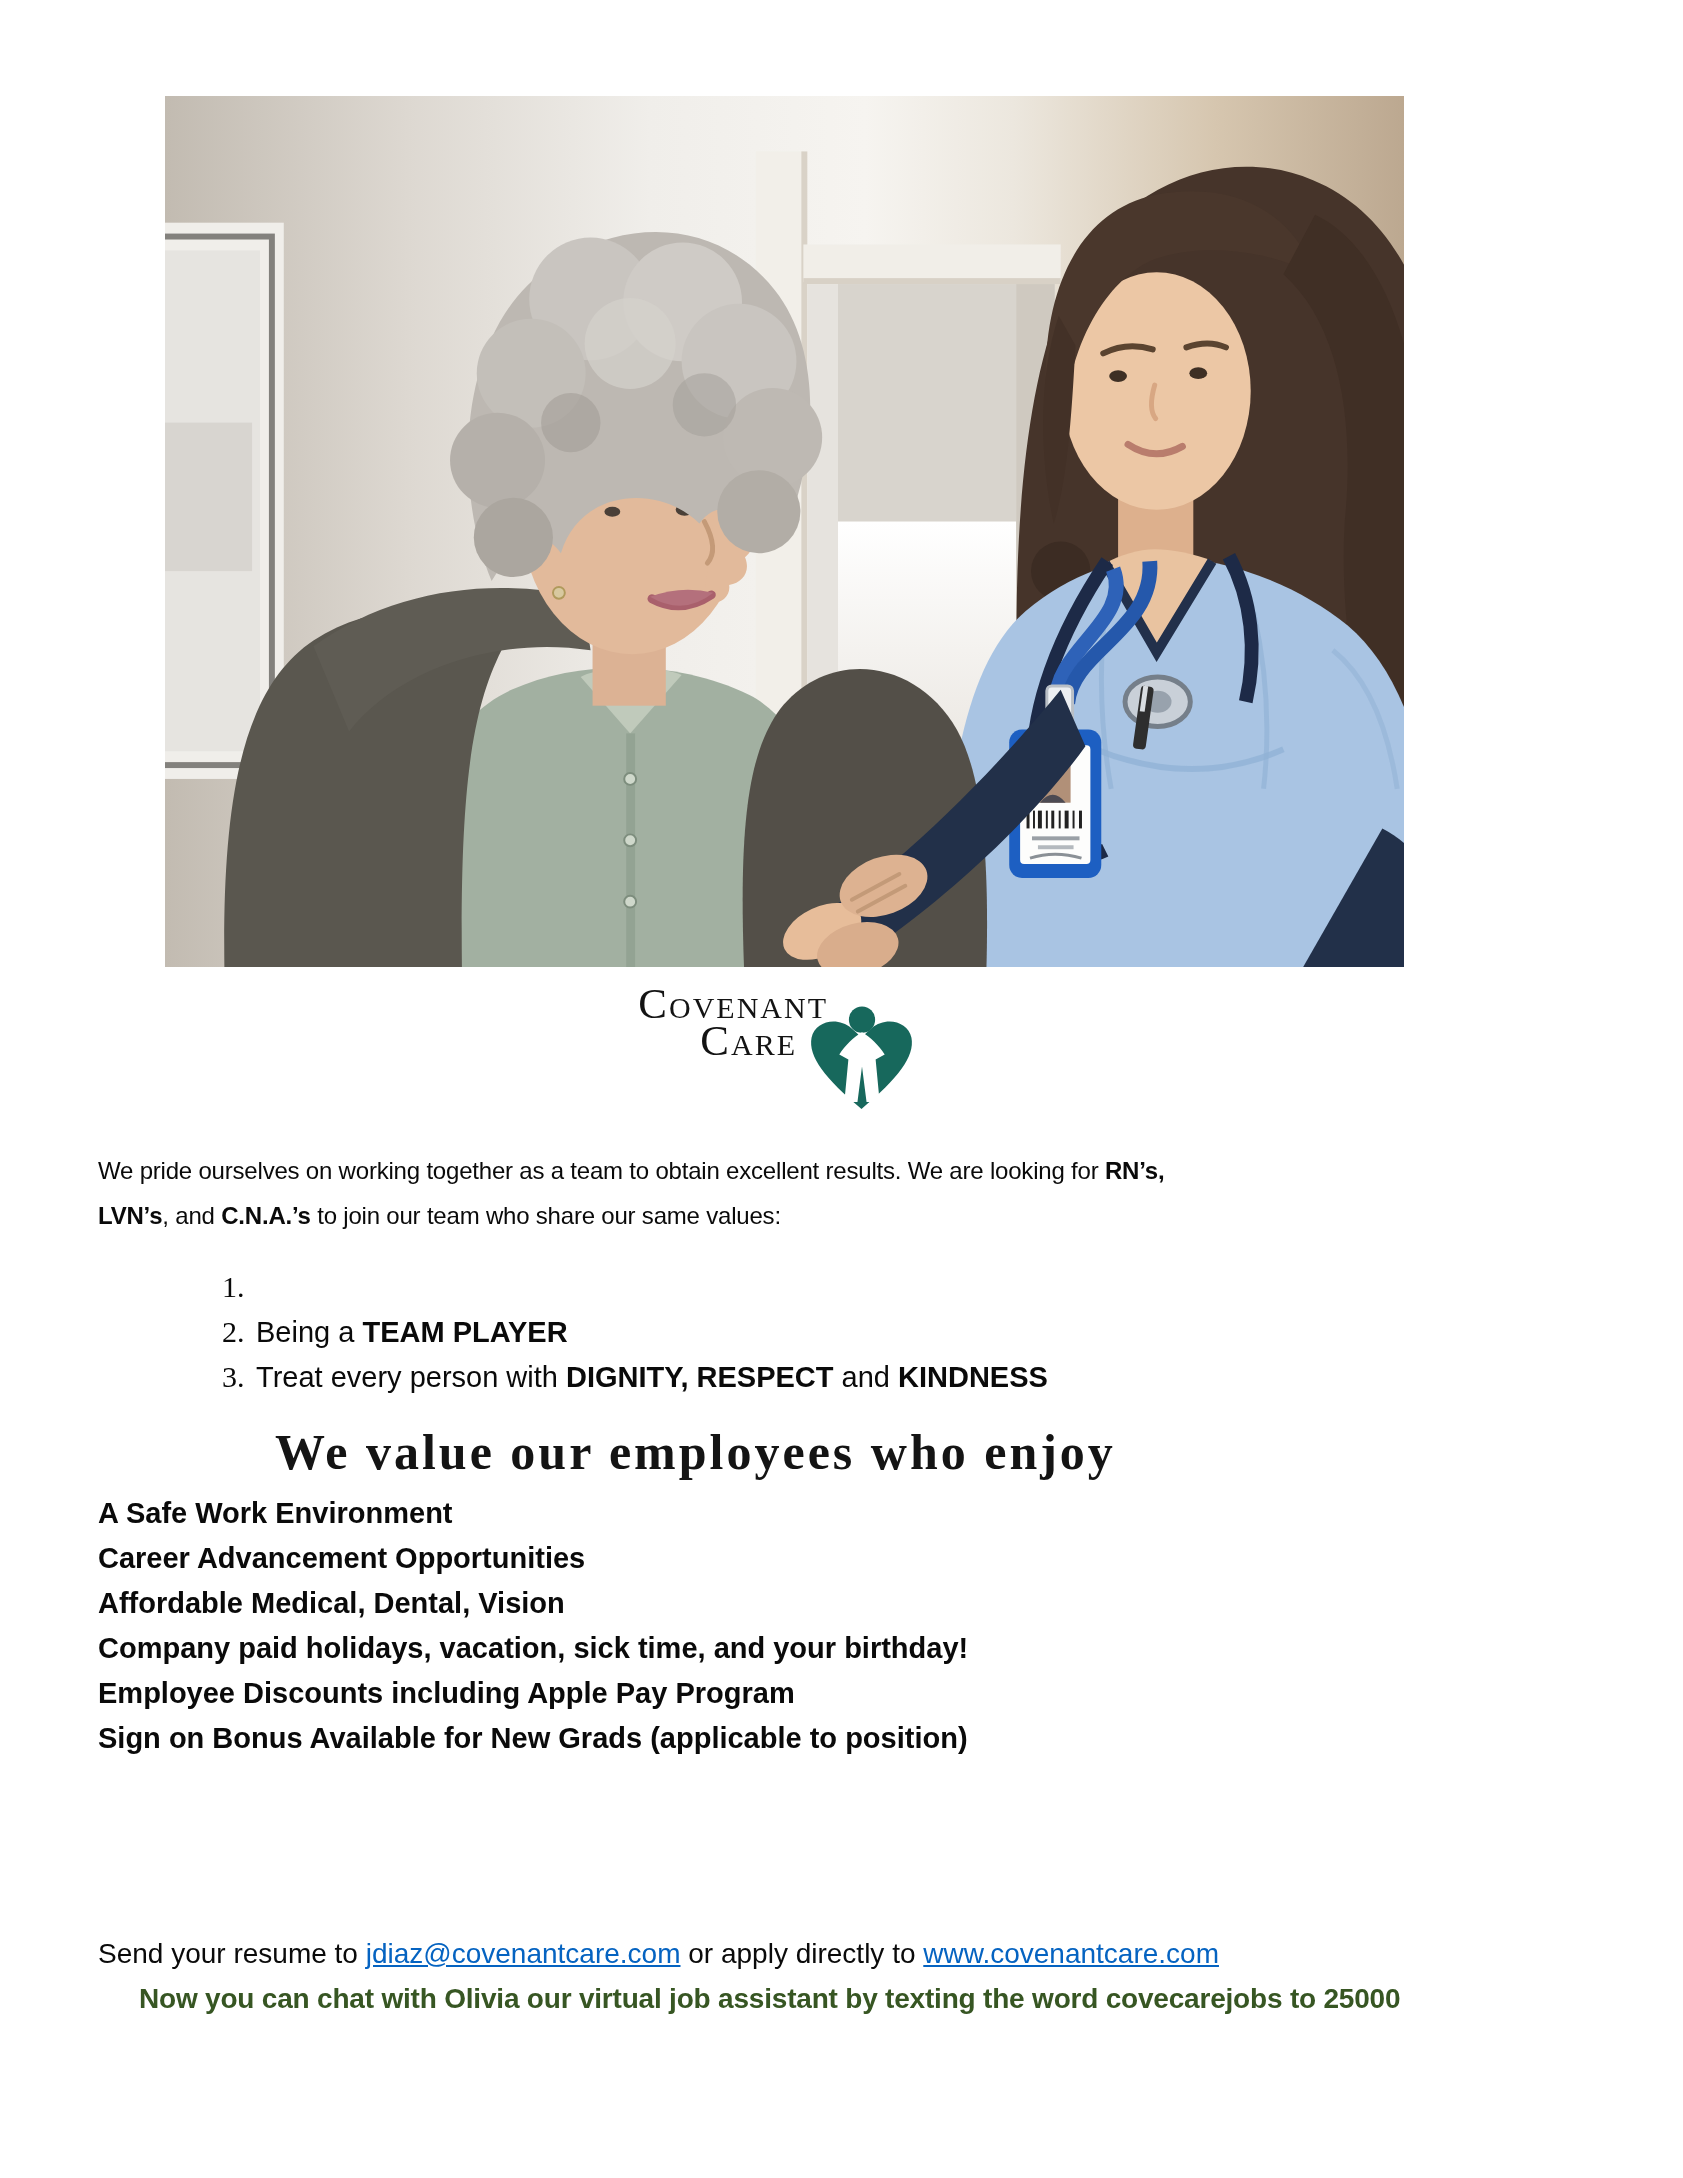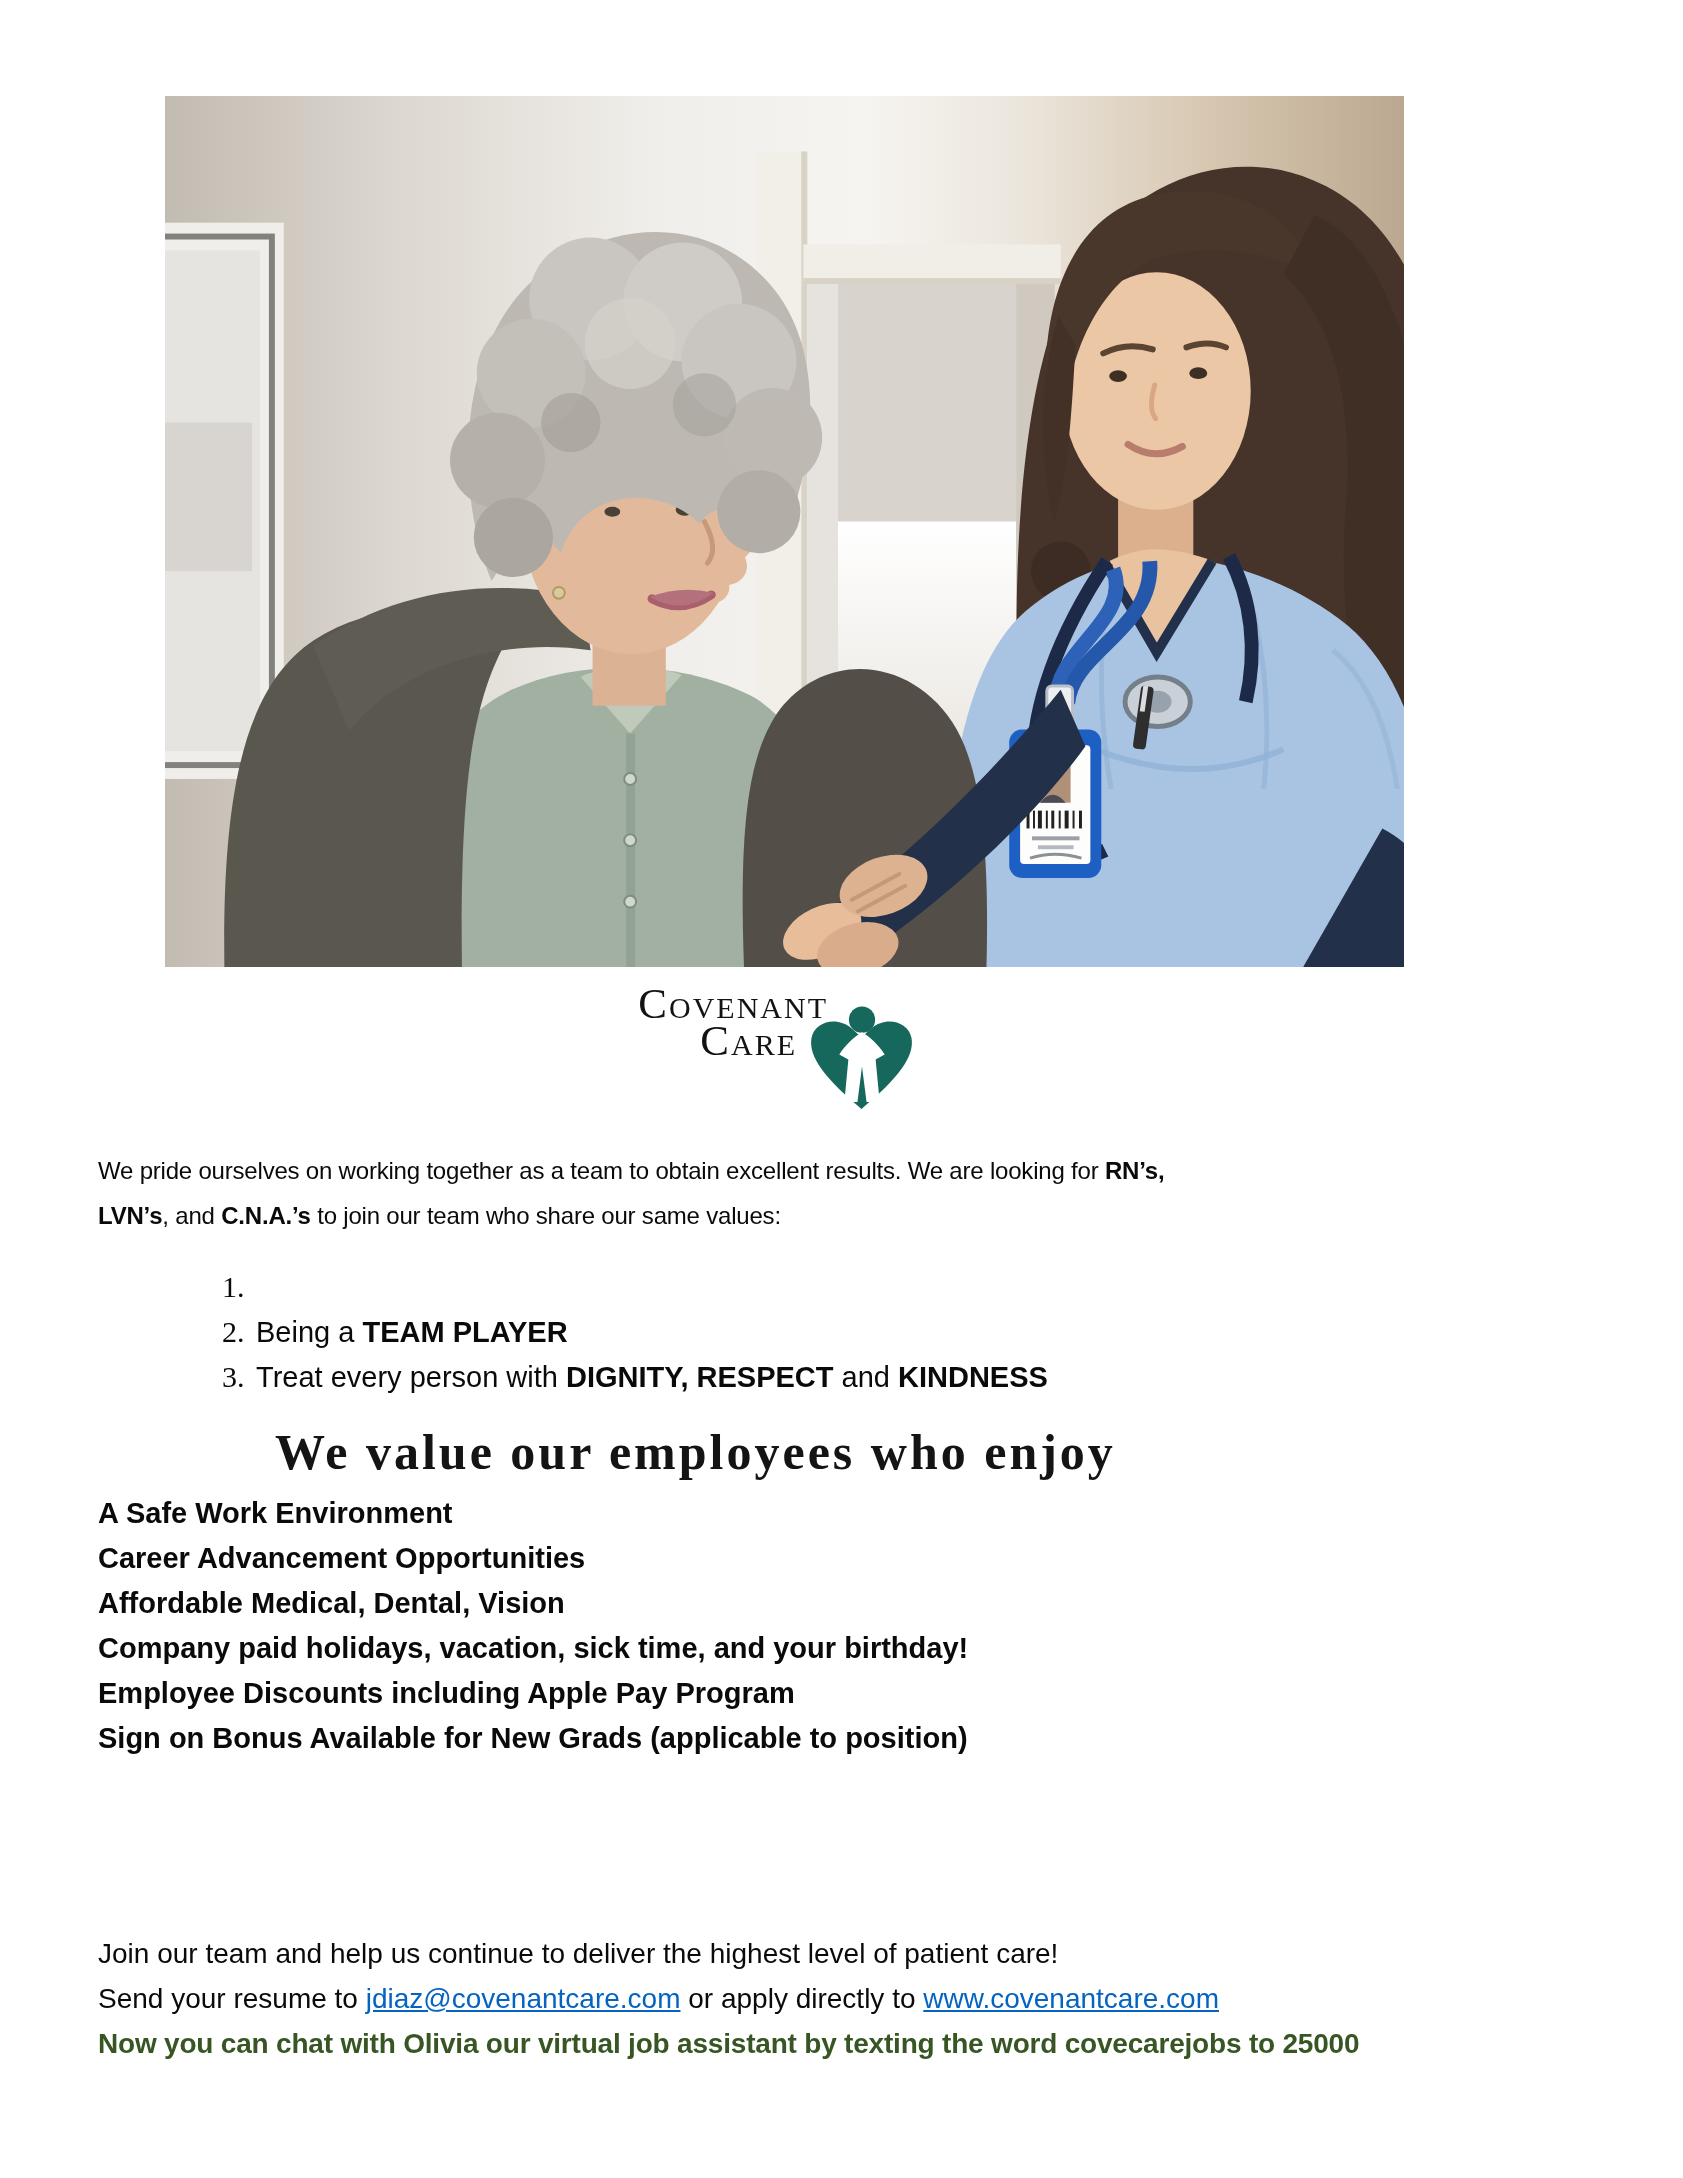--- a/index.html
+++ b/index.html
@@ -43,21 +43,21 @@
     font-family:"Liberation Serif", serif; font-weight:700;
     font-size:50px; letter-spacing:3px; color:#141414; white-space:nowrap;
   }
 
   .benefits { position:absolute; left:98px; top:1491px; font-size:29px; font-weight:700; }
   .benefit-line { height:45px; line-height:45px; white-space:nowrap; }
 
   .closing { position:absolute; left:98px; top:1931px; font-size:28px; line-height:45px; }
   .closing .row { height:45px; white-space:nowrap; }
   .link { color:#0563c1; text-decoration:underline; cursor:pointer; }
-  .chat-line { font-weight:700; color:#375623; letter-spacing:-0.2px; }
+  .chat-line { font-weight:700; color:#375623; letter-spacing:-0.2px;margin-left:41px; }
 </style>
 </head>
 <body>
 
 <div class="page">
 
   <div class="photo">
     <svg viewBox="0 0 1361 880" preserveAspectRatio="none" aria-hidden="true">
       <defs>
         <linearGradient id="wallGrad" x1="0" y1="0" x2="1" y2="0">
@@ -253,19 +253,18 @@
   <div class="benefits">
     <div class="benefit-line">A Safe Work Environment</div>
     <div class="benefit-line">Career Advancement Opportunities</div>
     <div class="benefit-line">Affordable Medical, Dental, Vision</div>
     <div class="benefit-line">Company paid holidays, vacation, sick time, and your birthday!</div>
     <div class="benefit-line">Employee Discounts including Apple Pay Program</div>
     <div class="benefit-line">Sign on Bonus Available for New Grads (applicable to position)</div>
   </div>
 
   <div class="closing">
-    <div class="row">Join our team and help us continue to deliver the highest level of patient care!</div>
     <div class="row"><span>Send your resume to </span><a class="link" href="#">jdiaz@covenantcare.com</a><span> or apply directly to </span><a class="link" href="#">www.covenantcare.com</a></div>
     <div class="row chat-line">Now you can chat with Olivia our virtual job assistant by texting the word covecarejobs to 25000</div>
   </div>
 
 </div>
 
 
 </body></html>

